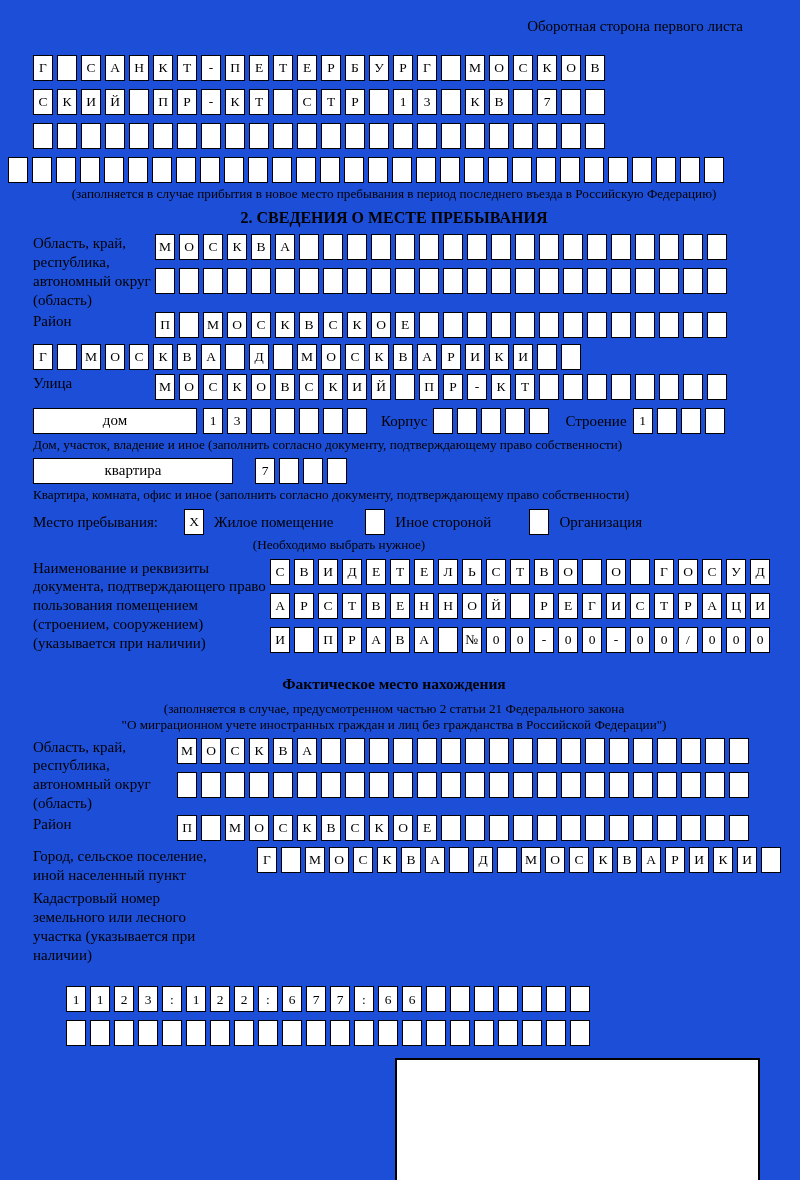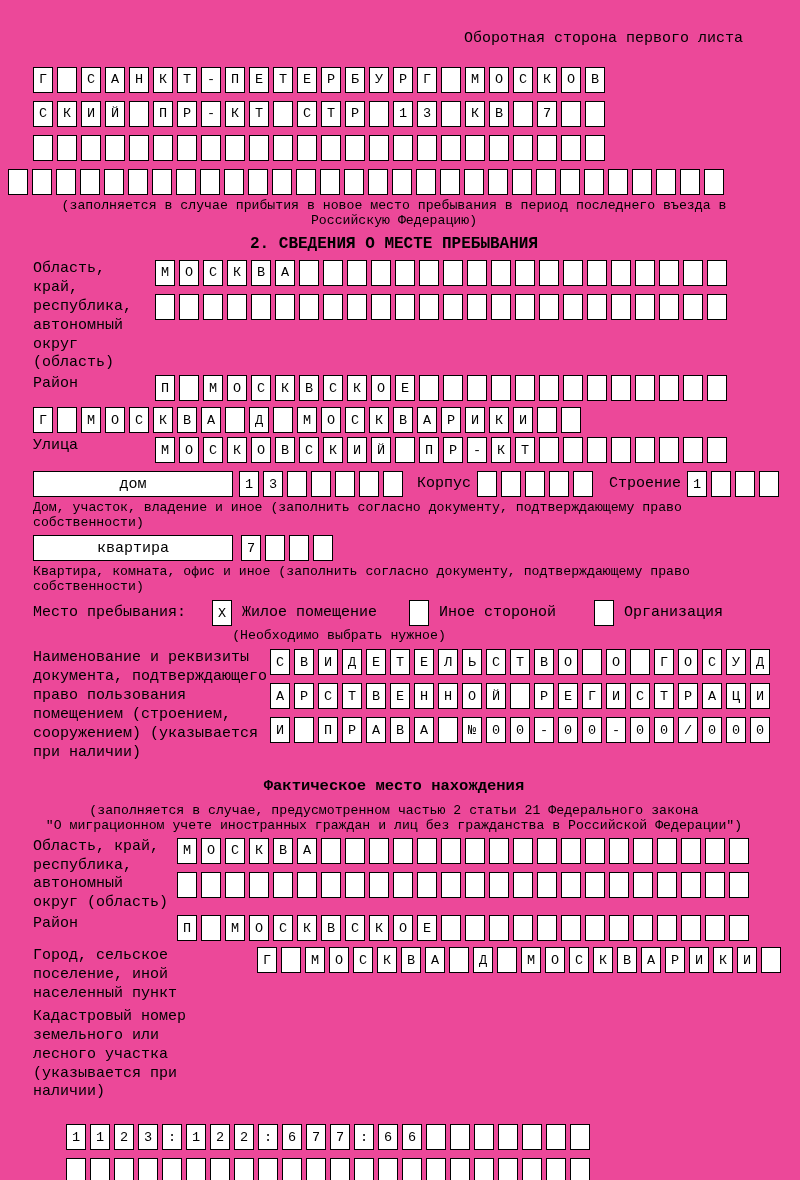--- a/index.html
+++ b/index.html
@@ -1,20 +1,20 @@
 <!DOCTYPE html>
 <html><head>
 <meta charset="utf-8">
 <style>
   html,body{margin:0;padding:0;background:#fff;}
   .page{
     width:800px;height:1180px;box-sizing:border-box;
-    padding:20px 45px 0 33px;
-    background:#ec4899;color:#000;
-    font-family:Liberation Mono, monospace;
+    padding:8px 45px 0 33px;
+    background:#1d4ed8;color:#000;
+    font-family:Liberation Serif, serif;
     overflow:hidden;position:relative;
   }
   .hdr{ text-align:right; font-size:15px; margin-top:10px; padding-right:12px;}
   .field{ display:flex; align-items:flex-start; }
   .flabel{ font-size:15px; line-height:1.26; flex:none; }
   .rowstack > .cells{ margin-bottom:8px; }
   .cells{ display:flex; gap:4px; }
   .cb{
     box-sizing:border-box; flex:none;
     width:20px; height:26px;
@@ -315,21 +315,21 @@
         <span class="cb"></span>
         <span class="cb"></span>
         <span class="cb"></span>
         <span class="cb"></span>
         <span class="cb"></span>
         <span class="cb"></span>
       </div>
   </div>
 
   <div style="display:flex;align-items:center;gap:6px;margin-top:8px;">
-    <div class="wbox" style="width:200px;">дом</div>
+    <div class="wbox" style="width:164px;">дом</div>
     <div class="cells">
         <span class="cb">1</span>
         <span class="cb">3</span>
         <span class="cb"></span>
         <span class="cb"></span>
         <span class="cb"></span>
         <span class="cb"></span>
         <span class="cb"></span>
       </div>
     <div class="inline-lbl" style="margin-left:8px;">Корпус</div>
@@ -343,21 +343,21 @@
     <div class="inline-lbl" style="margin-left:10px;">Строение</div>
     <div class="cells">
         <span class="cb">1</span>
         <span class="cb"></span>
         <span class="cb"></span>
         <span class="cb"></span>
       </div>
   </div>
   <div class="note" style="margin-top:3px;">Дом, участок, владение и иное (заполнить согласно документу, подтверждающему право собственности)</div>
 
-  <div style="display:flex;align-items:center;gap:8px;margin-top:5px;">
+  <div style="display:flex;align-items:center;gap:22px;margin-top:5px;">
     <div class="wbox" style="width:200px;">квартира</div>
     <div class="cells">
         <span class="cb">7</span>
         <span class="cb"></span>
         <span class="cb"></span>
         <span class="cb"></span>
       </div>
   </div>
   <div class="note" style="margin-top:3px;">Квартира, комната, офис и иное (заполнить согласно документу, подтверждающему право собственности)</div>
 

